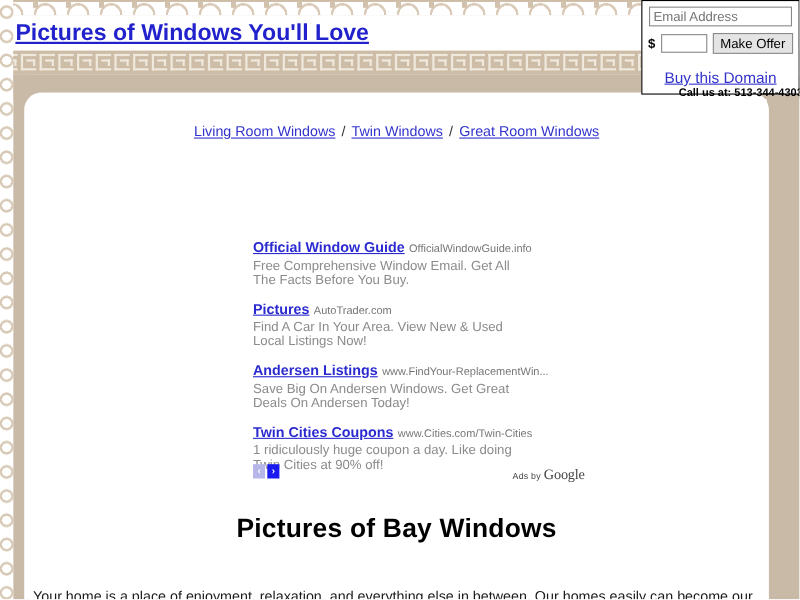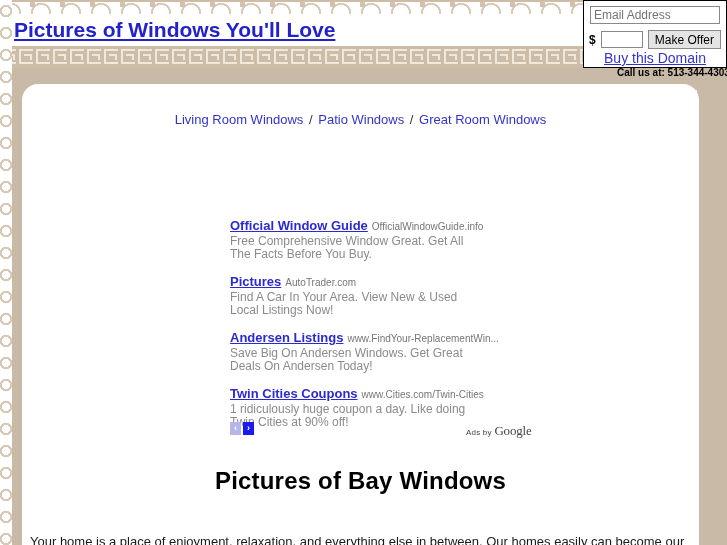--- a/index.html
+++ b/index.html
@@ -151,21 +151,21 @@
     border-top-right-radius: 16px;
     overflow: hidden;
   }
 
   
   .domain-box {
     position: absolute;
     left: 583px;
     top: 0;
     width: 144px;
-    height: 68px;
+    height: 86px;
     background: #ffffff;
     border: 1px solid #000000;
     box-sizing: border-box;
     z-index: 40;
     text-align: center;
   }
   .email-input {
     display: block;
     margin: 5px auto 0 auto;
     width: 130px;
@@ -207,21 +207,21 @@
     font-family: "Liberation Sans", sans-serif;
     font-size: 12px;
     color: #000000;
     background: #e4e4e4;
     border: 1px solid #8a8a8a;
     cursor: pointer;
     white-space: nowrap;
   }
   .buy-domain-link {
     display: block;
-    margin-top: 1px;
+    margin-top: 13px;
     font-size: 14px;
     color: #3333cc;
     text-decoration: underline;
     cursor: pointer;
   }
   .call-us {
     display: block;
     margin-top: 1px;
     font-size: 10px;
     font-weight: bold;
@@ -235,20 +235,21 @@
     position: absolute;
     left: 0;
     top: 28px;
     width: 677px;
     text-align: center;
     font-size: 13px;
     color: #333333;
   }
   .nav-row a {
     color: #3333cc;
+    text-decoration: underline;
     cursor: pointer;
   }
   .nav-sep {
     color: #333333;
     padding: 0 2px;
   }
 
   
   .ads-block {
     position: absolute;
@@ -421,30 +422,30 @@
     </div>
     <a class="buy-domain-link">Buy this Domain</a>
     <span class="call-us">Call us at: 513-344-4303</span>
   </div>
 
   <div class="content-panel">
 
     <div class="nav-row">
       <a>Living Room Windows</a>
       <span class="nav-sep">/</span>
-      <a>Patio Windows</a>
+      <a>Twin Windows</a>
       <span class="nav-sep">/</span>
       <a>Great Room Windows</a>
     </div>
 
     <div class="ads-block">
 
       <div class="ad-item">
         <span class="ad-headline">Official Window Guide</span><span class="ad-url">OfficialWindowGuide.info</span>
-        <div class="ad-desc">Free Comprehensive Window Great. Get All The Facts Before You Buy.</div>
+        <div class="ad-desc">Free Comprehensive Window Email. Get All The Facts Before You Buy.</div>
       </div>
 
       <div class="ad-item">
         <span class="ad-headline">Pictures</span><span class="ad-url">AutoTrader.com</span>
         <div class="ad-desc">Find A Car In Your Area. View New &amp; Used Local Listings Now!</div>
       </div>
 
       <div class="ad-item">
         <span class="ad-headline">Andersen Listings</span><span class="ad-url">www.FindYour-ReplacementWin...</span>
         <div class="ad-desc">Save Big On Andersen Windows. Get Great Deals On Andersen Today!</div>

